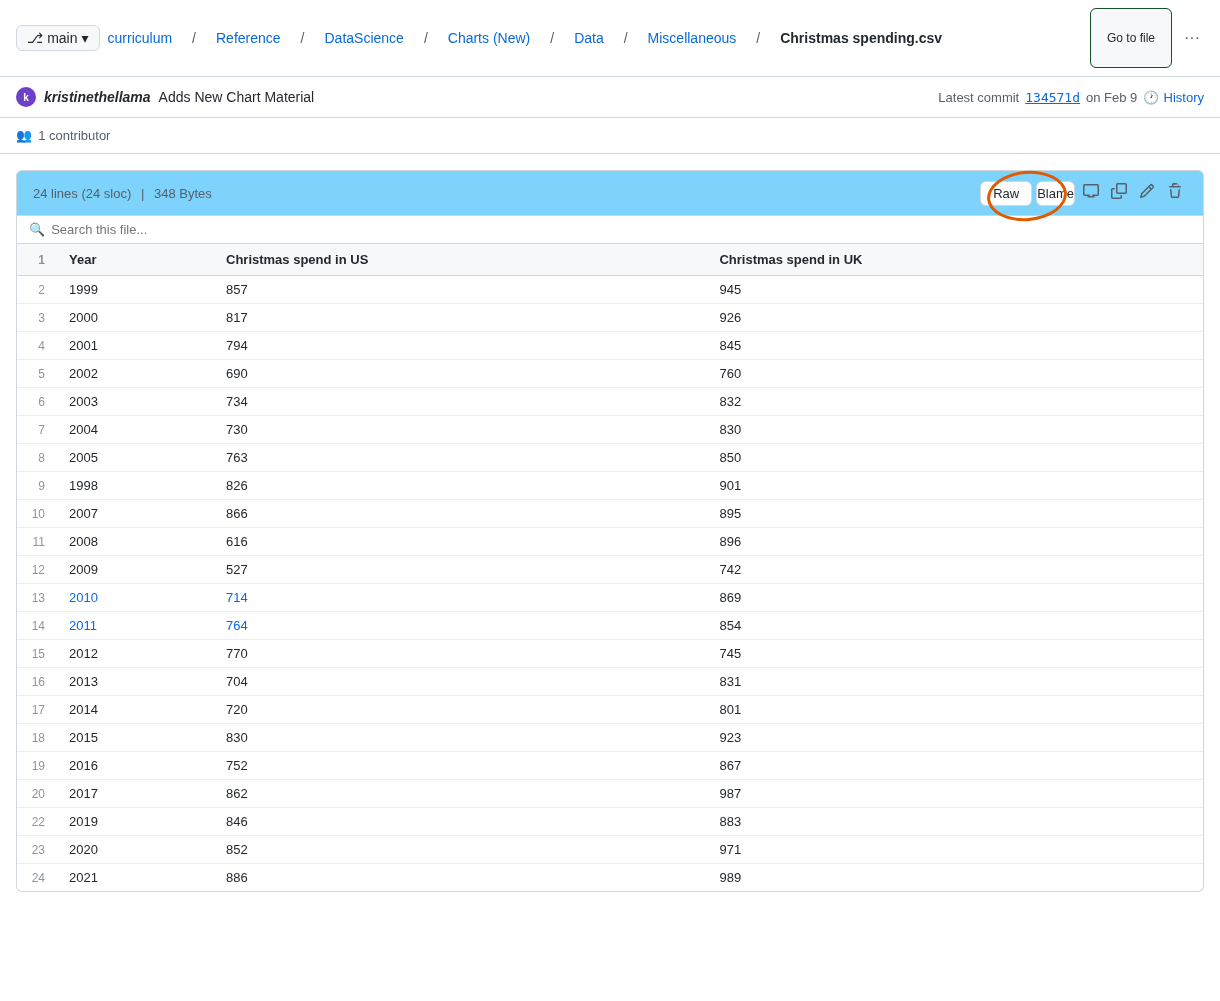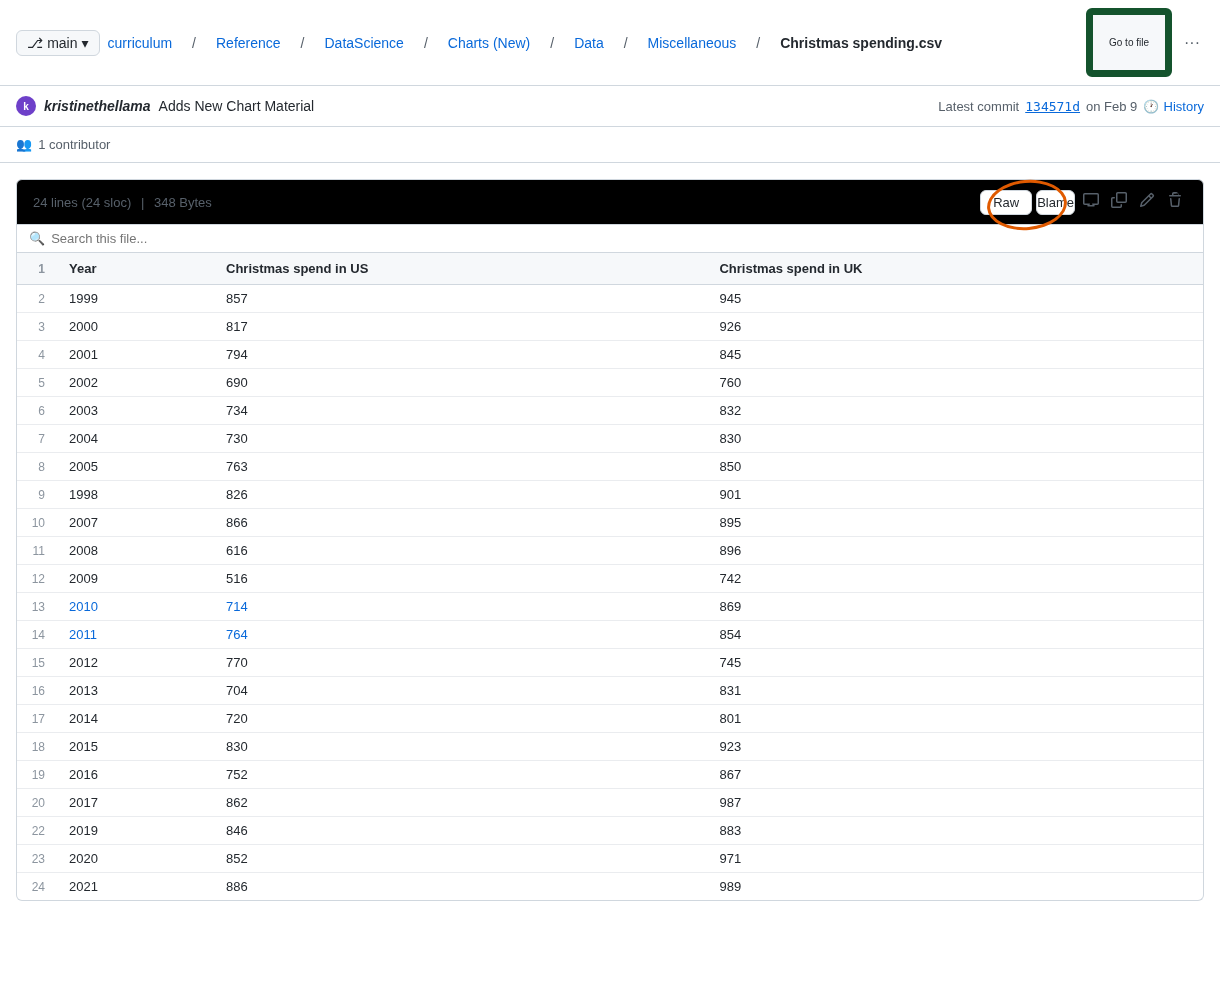--- a/index.html
+++ b/index.html
@@ -33,24 +33,24 @@
     }
     .breadcrumb a { color: #0969da; text-decoration: none; }
     .breadcrumb .separator { color: #57606a; }
     .breadcrumb .current { font-weight: 600; color: #24292f; }
     .top-bar-actions {
       display: flex;
       align-items: center;
       gap: 8px;
     }
     .btn {
-      border: 7px solid #14532d;
+      border: 1px solid #14532d;
       border-radius: 6px;
       padding: 22px 16px;
-      font-size: 10px;
+      font-size: 12px;
       cursor: pointer;
       background: #f6f8fa;
       color: #24292f;
     }
     .icon-btn {
       border: none;
       background: transparent;
       cursor: pointer;
       color: #57606a;
       font-size: 16px;
@@ -110,21 +110,21 @@
       font-size: 13px;
     }
 
     
     .file-header {
       display: flex;
       align-items: center;
       padding: 8px 16px;
       border: 1px solid #d0d7de;
       border-radius: 6px 6px 0 0;
-      background: #000000;
+      background: #7dd3fc;
       margin: 16px 16px 0 16px;
       position: relative;
     }
     .file-info { color: #57606a; font-size: 13px; }
     .file-actions {
       margin-left: auto;
       display: flex;
       align-items: center;
       gap: 4px;
       position: relative;
@@ -378,21 +378,21 @@
         </tr>
         <tr>
           <td class="line-num">11</td>
           <td>2008</td>
           <td>616</td>
           <td>896</td>
         </tr>
         <tr>
           <td class="line-num">12</td>
           <td>2009</td>
-          <td>516</td>
+          <td>527</td>
           <td>742</td>
         </tr>
         <tr>
           <td class="line-num">13</td>
           <td><a class="year-link" href="#">2010</a></td>
           <td><a class="year-link" href="#">714</a></td>
           <td>869</td>
         </tr>
         <tr>
           <td class="line-num">14</td>

